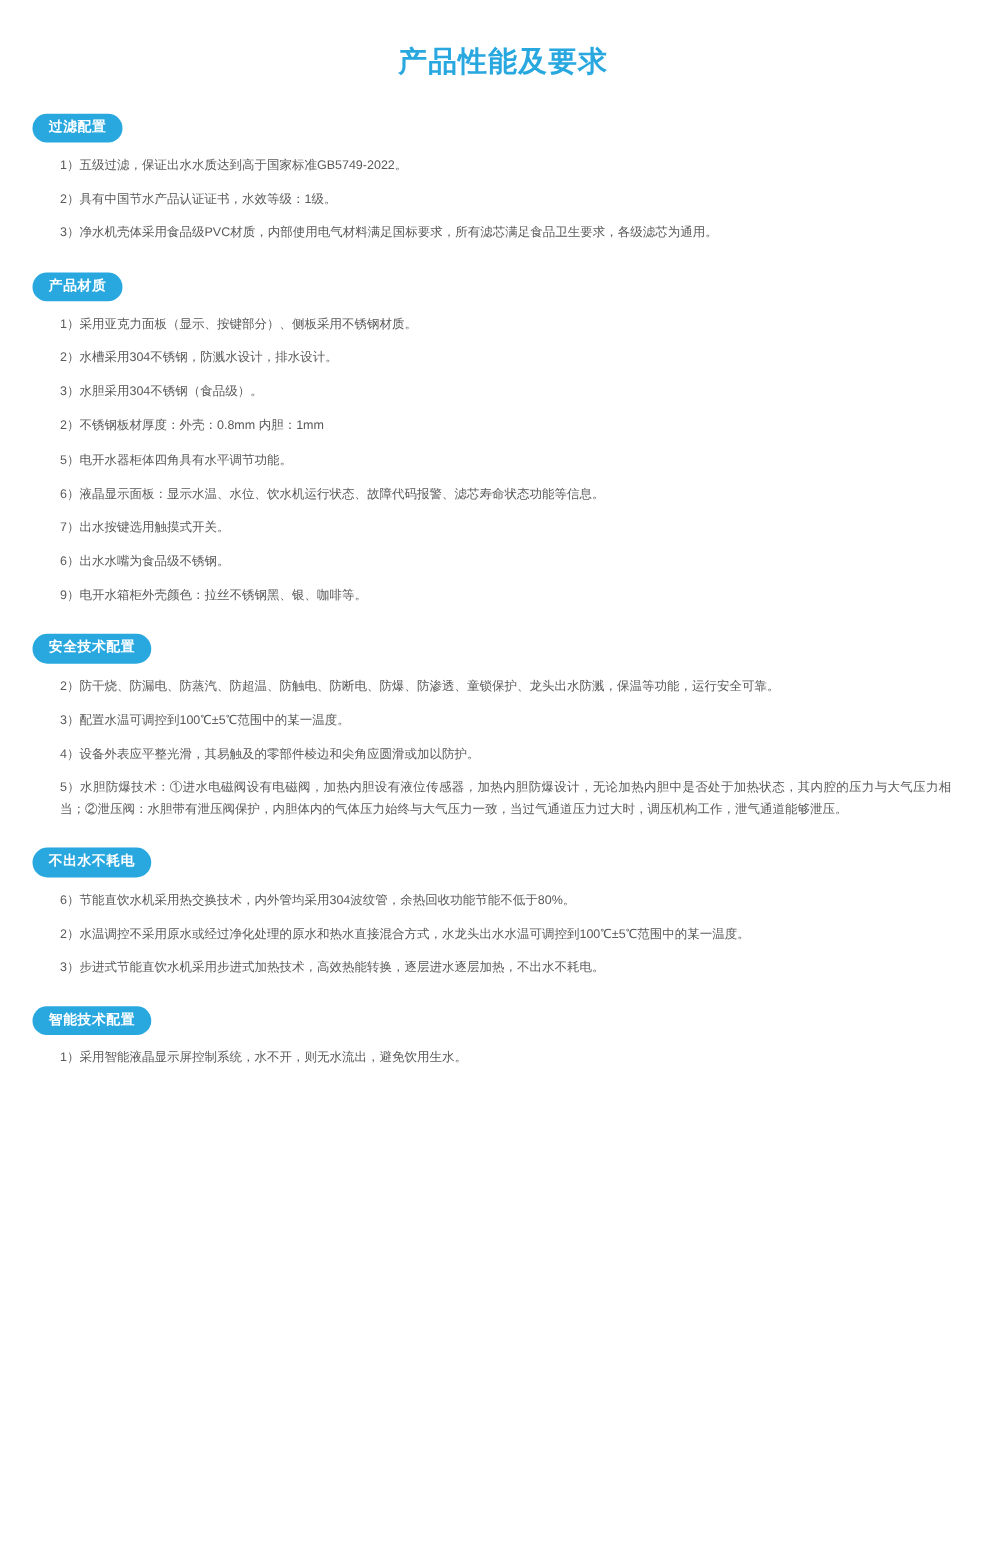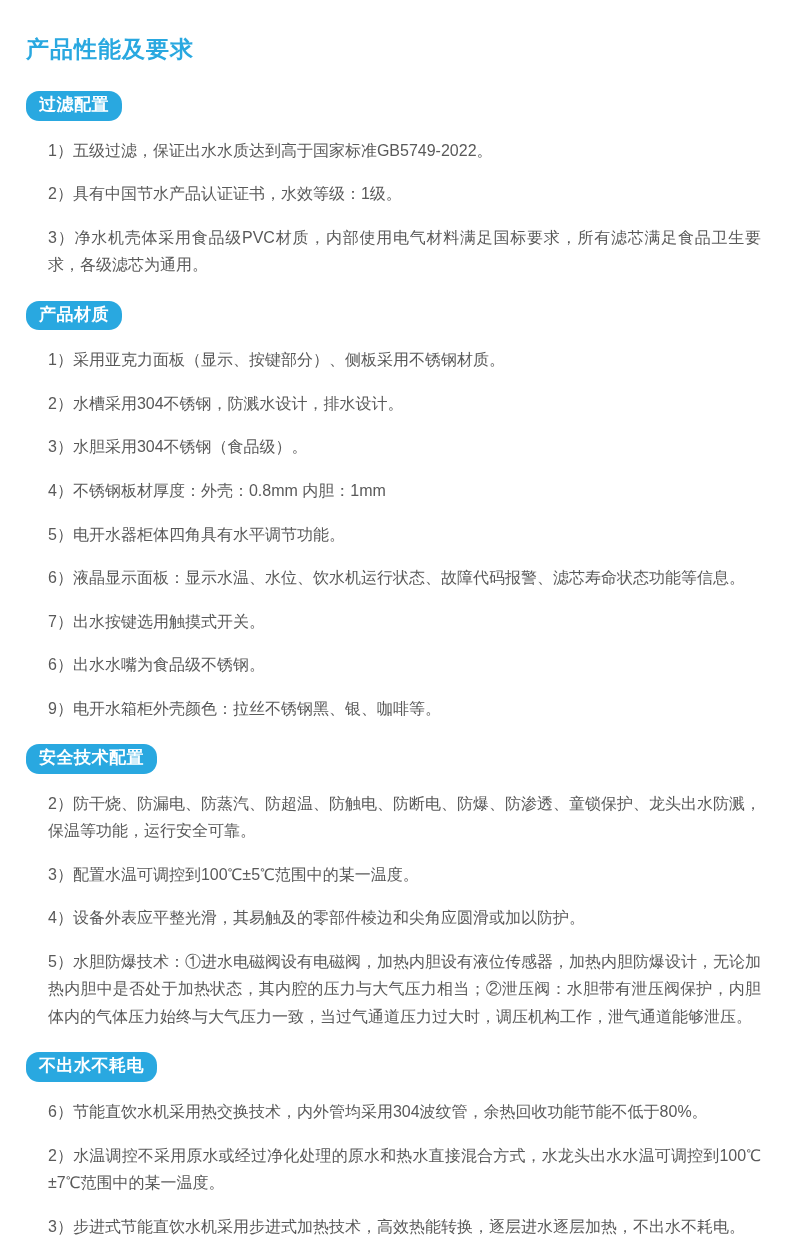--- a/index.html
+++ b/index.html
@@ -14,47 +14,48 @@
     color: #555555;
   }
   .page {
     width: 805px;
     min-height: 1251px;
     box-sizing: border-box;
     padding: 24px 26px 30px 26px;
     position: relative;
   }
   .page-title {
+    text-align: center;
     color: #29a8e0;
     font-size: 23px;
     font-weight: bold;
     letter-spacing: 1px;
     margin: 10px 0 26px 0;
   }
   .section {
     margin-bottom: 22px;
   }
   .section-header {
     display: inline-block;
     background: #29a8e0;
     color: #ffffff;
-    font-size: 17px;
+    font-size: 11px;
     font-weight: bold;
     padding: 5px 13px 6px 13px;
     border-radius: 13px;
     letter-spacing: 0.5px;
     line-height: 1.1;
   }
   .section-body {
     margin-top: 10px;
     padding-left: 22px;
     padding-right: 18px;
   }
   .item {
-    font-size: 16px;
+    font-size: 10px;
     line-height: 1.72;
     color: #595959;
     text-align: justify;
     margin-bottom: 1px;
   }
 </style>
 </head>
 <body>
 
 <div class="page">
@@ -68,21 +69,21 @@
       <p class="item">3）净水机壳体采用食品级PVC材质，内部使用电气材料满足国标要求，所有滤芯满足食品卫生要求，各级滤芯为通用。</p>
     </div>
   </div>
 
   <div class="section">
     <div class="section-header">产品材质</div>
     <div class="section-body">
       <p class="item">1）采用亚克力面板（显示、按键部分）、侧板采用不锈钢材质。</p>
       <p class="item">2）水槽采用304不锈钢，防溅水设计，排水设计。</p>
       <p class="item">3）水胆采用304不锈钢（食品级）。</p>
-      <p class="item">4）不锈钢板材厚度：外壳：0.8mm  内胆：1mm</p>
+      <p class="item">2）不锈钢板材厚度：外壳：0.8mm  内胆：1mm</p>
       <p class="item">5）电开水器柜体四角具有水平调节功能。</p>
       <p class="item">6）液晶显示面板：显示水温、水位、饮水机运行状态、故障代码报警、滤芯寿命状态功能等信息。</p>
       <p class="item">7）出水按键选用触摸式开关。</p>
       <p class="item">6）出水水嘴为食品级不锈钢。</p>
       <p class="item">9）电开水箱柜外壳颜色：拉丝不锈钢黑、银、咖啡等。</p>
     </div>
   </div>
 
   <div class="section">
     <div class="section-header">安全技术配置</div>
@@ -91,21 +92,21 @@
       <p class="item">3）配置水温可调控到100℃±5℃范围中的某一温度。</p>
       <p class="item">4）设备外表应平整光滑，其易触及的零部件棱边和尖角应圆滑或加以防护。</p>
       <p class="item">5）水胆防爆技术：①进水电磁阀设有电磁阀，加热内胆设有液位传感器，加热内胆防爆设计，无论加热内胆中是否处于加热状态，其内腔的压力与大气压力相当；②泄压阀：水胆带有泄压阀保护，内胆体内的气体压力始终与大气压力一致，当过气通道压力过大时，调压机构工作，泄气通道能够泄压。</p>
     </div>
   </div>
 
   <div class="section">
     <div class="section-header">不出水不耗电</div>
     <div class="section-body">
       <p class="item">6）节能直饮水机采用热交换技术，内外管均采用304波纹管，余热回收功能节能不低于80%。</p>
-      <p class="item">2）水温调控不采用原水或经过净化处理的原水和热水直接混合方式，水龙头出水水温可调控到100℃±7℃范围中的某一温度。</p>
+      <p class="item">2）水温调控不采用原水或经过净化处理的原水和热水直接混合方式，水龙头出水水温可调控到100℃±5℃范围中的某一温度。</p>
       <p class="item">3）步进式节能直饮水机采用步进式加热技术，高效热能转换，逐层进水逐层加热，不出水不耗电。</p>
     </div>
   </div>
 
   <div class="section">
     <div class="section-header">智能技术配置</div>
     <div class="section-body">
       <p class="item">1）采用智能液晶显示屏控制系统，水不开，则无水流出，避免饮用生水。</p>
 
     </div>

